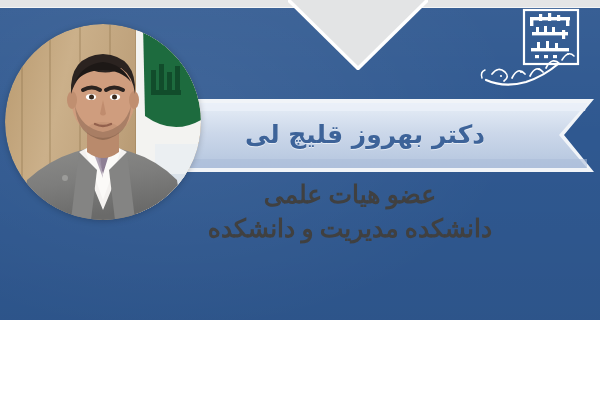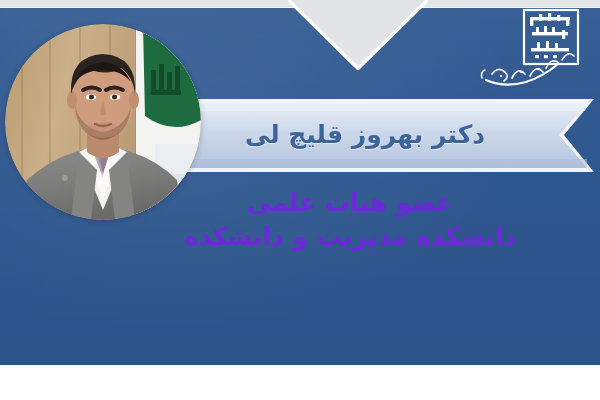--- a/index.html
+++ b/index.html
@@ -8,21 +8,21 @@
     padding: 0;
     background: #ffffff;
   }
   body {
     font-family: "DejaVu Sans", "Liberation Sans", sans-serif;
   }
 
   .canvas {
     position: relative;
     width: 600px;
-    height: 365px;
+    height: 320px;
     background: #ffffff;
     overflow: hidden;
   }
 
   
   .panel {
     position: absolute;
     left: 0;
     top: 8px;
     width: 600px;
@@ -112,26 +112,27 @@
     direction: rtl;
     padding-bottom: 3px;
     box-sizing: border-box;
     text-shadow: 0 1px 0 rgba(255,255,255,0.55);
   }
 
   
   .subtitle {
     position: absolute;
     left: 140px;
-    top: 186px;
+    top: 178px;
     width: 420px;
     z-index: 5;
     direction: rtl;
     text-align: center;
-    color: #6d28d9;
+    color: #404040;
+    font-family: Liberation Serif, serif;
   }
   .subtitle-line-1 {
     font-size: 25px;
     font-weight: bold;
     line-height: 1.32;
     white-space: nowrap;
   }
   .subtitle-line-2 {
     font-size: 25px;
     font-weight: bold;

